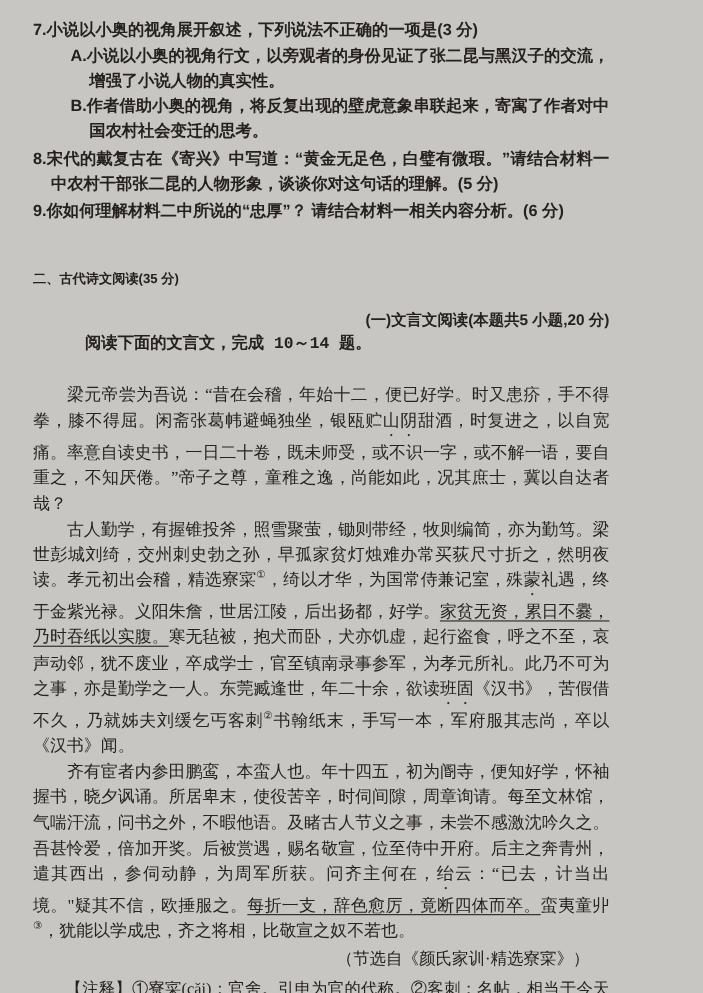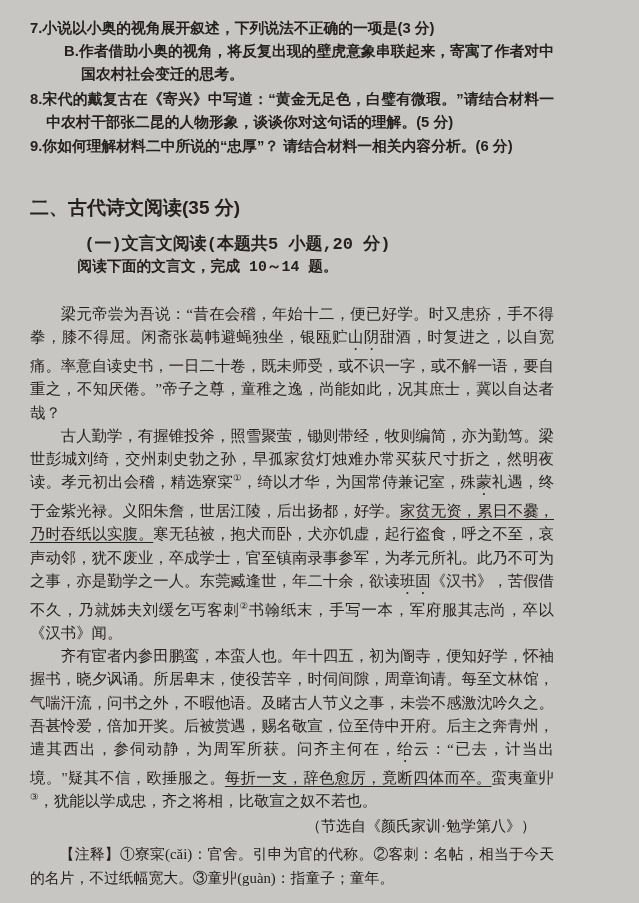--- a/index.html
+++ b/index.html
@@ -24,26 +24,27 @@
     font-weight:700;
     font-size:14.8px;line-height:23px;
     text-align:justify;
   }
   .stem{padding-left:1.1em;text-indent:-1.1em;}
   .option{padding-left:2.35em;text-indent:-1.15em;margin-left:1.1em;}
   .q8{padding-left:1.1em;text-indent:-1.1em;margin-top:2px;}
   .q9{padding-left:1.1em;text-indent:-1.1em;margin-top:1px;}
   .section-title{
     font-family:"Liberation Sans","DejaVu Sans",sans-serif;
-    font-weight:700;font-size:19px;line-height:23px;margin-top:38px;
+    font-weight:700;font-size:12px;line-height:23px;margin-top:38px;
   }
   .sub-title{
-    font-family:Liberation Mono, monospace;
-    font-weight:700;font-size:17px;line-height:23px;margin-top:14px;
+    font-family:Liberation Sans, sans-serif;
+    font-weight:700;font-size:14px;line-height:23px;margin-top:14px;
     padding-left:3.2em;
+    text-align:right;
   }
   .intro{
     font-family:Liberation Mono, monospace;
     font-weight:700;font-size:14.8px;line-height:23px;
     padding-left:3.2em;
   }
   .passage{font-size:15.4px;line-height:23.2px;color:#262321;margin-top:23px;}
   .passage p{margin:0;text-indent:2em;text-align:justify;text-justify:inter-ideograph;}
   .seg-u{text-decoration:underline;text-underline-offset:3px;text-decoration-thickness:1px;}
   .seg-em{
@@ -61,33 +62,34 @@
     text-align:justify;text-justify:inter-ideograph;text-indent:2em;
   }
 </style>
 </head>
 <body>
 
 <div class="page">
 
   <div class="q stem">7.小说以小奥的视角展开叙述，下列说法不正确的一项是(3 分)</div>
 
+  <div class="q option"><span>A.</span><span>小说以小奥的视角行文，以旁观者的身份见证了张二昆与黑汉子的交流，增强了小说人物的真实性。</span></div>
   <div class="q option"><span>B.</span><span>作者借助小奥的视角，将反复出现的壁虎意象串联起来，寄寓了作者对中国农村社会变迁的思考。</span></div>
 
   <div class="q q8">8.宋代的戴复古在《寄兴》中写道：“黄金无足色，白璧有微瑕。”请结合材料一中农村干部张二昆的人物形象，谈谈你对这句话的理解。(5 分)</div>
 
   <div class="q q9">9.你如何理解材料二中所说的“忠厚”？ 请结合材料一相关内容分析。(6 分)</div>
 
   <div class="section-title">二、古代诗文阅读(35 分)</div>
   <div class="sub-title">(一)文言文阅读(本题共5 小题,20 分)</div>
   <div class="intro">阅读下面的文言文，完成 10～14 题。</div>
 
   <div class="passage">
     <p><span>梁元帝尝为吾说：“昔在会稽，年始十二，便已好学。时又患疥，手不得拳，膝不得屈。闲斋张葛帏避蝇独坐，银瓯贮</span><span class="seg-em">山阴</span><span>甜酒，时复进之，以自宽痛。率意自读史书，一日二十卷，既未师受，或不识一字，或不解一语，要自重之，不知厌倦。”帝子之尊，童稚之逸，尚能如此，况其庶士，冀以自达者哉？</span></p>
     <p><span>古人勤学，有握锥投斧，照雪聚萤，锄则带经，牧则编简，亦为勤笃。梁世彭城刘绮，交州刺史勃之孙，早孤家贫灯烛难办常买荻尺寸折之，然明夜读。孝元初出会稽，精选寮寀</span><span class="seg-sup">①</span><span>，绮以才华，为国常侍兼记室，殊</span><span class="seg-em">蒙</span><span>礼遇，终于金紫光禄。义阳朱詹，世居江陵，后出扬都，好学。</span><span class="seg-u">家贫无资，累日不爨，乃时吞纸以实腹。</span><span>寒无毡被，抱犬而卧，犬亦饥虚，起行盗食，呼之不至，哀声动邻，犹不废业，卒成学士，官至镇南录事参军，为孝元所礼。此乃不可为之事，亦是勤学之一人。东莞臧逢世，年二十余，欲读</span><span class="seg-em">班固</span><span>《汉书》，苦假借不久，乃就姊夫刘缓乞丐客刺</span><span class="seg-sup">②</span><span>书翰纸末，手写一本，军府服其志尚，卒以《汉书》闻。</span></p>
     <p><span>齐有宦者内参田鹏鸾，本蛮人也。年十四五，初为阍寺，便知好学，怀袖握书，晓夕讽诵。所居卑末，使役苦辛，时伺间隙，周章询请。每至文林馆，气喘汗流，问书之外，不暇他语。及睹古人节义之事，未尝不感激沈吟久之。吾甚怜爱，倍加开奖。后被赏遇，赐名敬宣，位至侍中开府。后主之奔青州，遣其西出，参伺动静，为周军所获。问齐主何在，</span><span class="seg-em">绐</span><span>云：“已去，计当出境。"疑其不信，欧捶服之。</span><span class="seg-u">每折一支，辞色愈厉，竟断四体而卒。</span><span>蛮夷童丱</span><span class="seg-sup">③</span><span>，犹能以学成忠，齐之将相，比敬宣之奴不若也。</span></p>
   </div>
 
-  <div class="source">（节选自《颜氏家训·勉学第八》）</div>
+  <div class="source">（节选自《颜氏家训·精选寮寀》）</div>
 
   <div class="notes">【注释】①寮寀(cǎi)：官舍。引申为官的代称。②客刺：名帖，相当于今天的名片，不过纸幅宽大。③童丱(guàn)：指童子；童年。</div>
 
 </div>
 
 </body></html>

